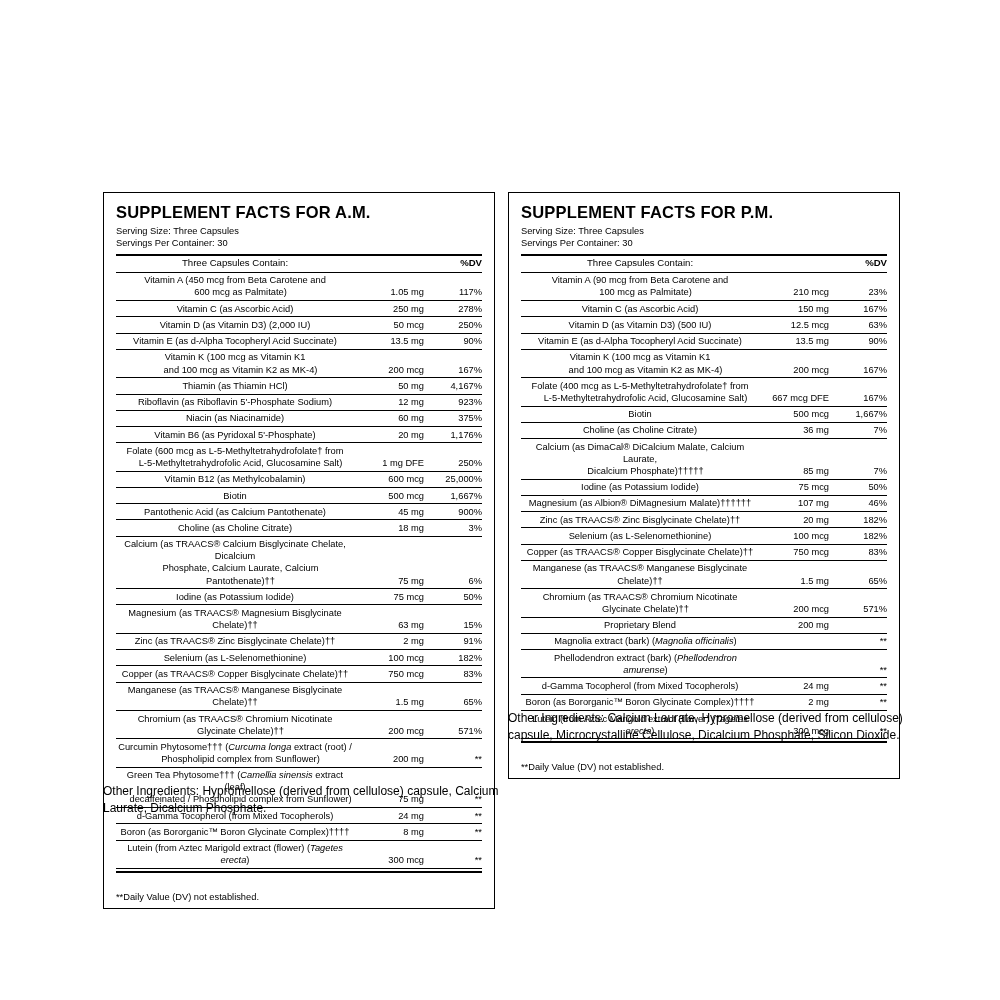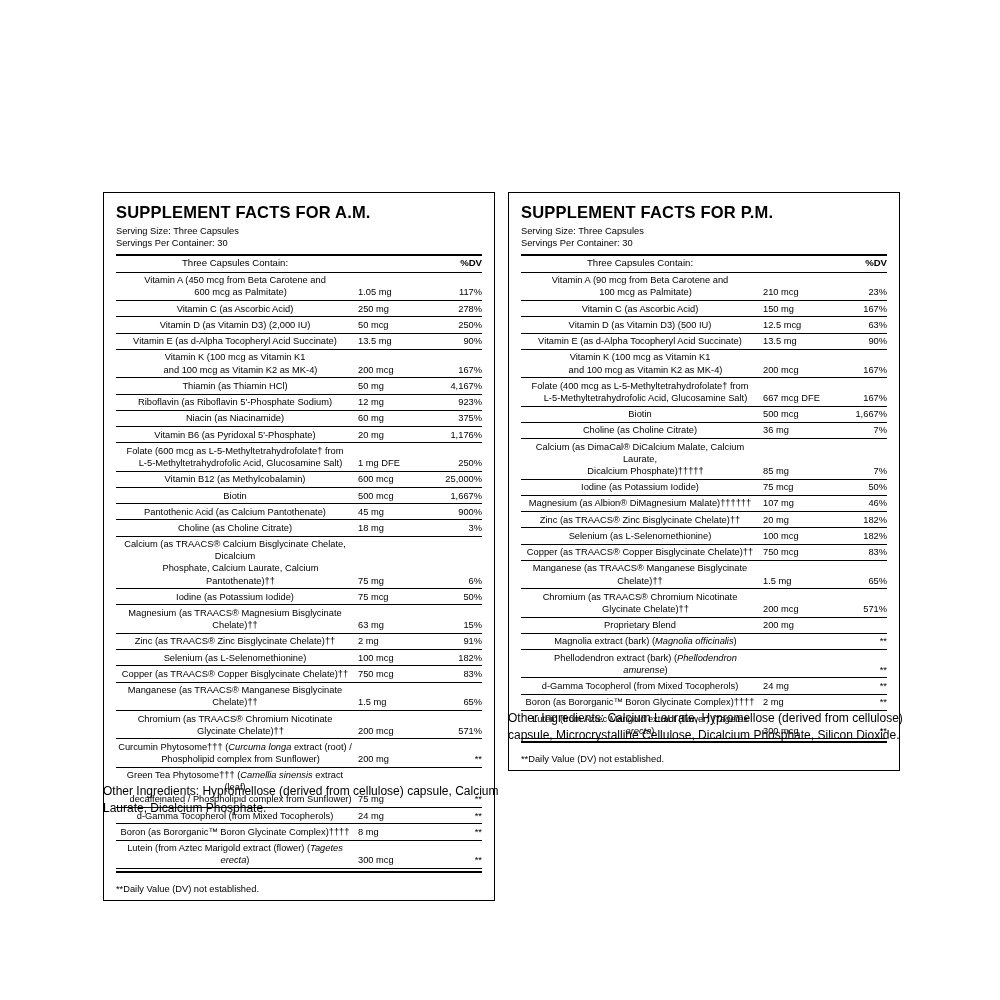--- a/index.html
+++ b/index.html
@@ -43,37 +43,37 @@
     border-collapse: collapse;
     font-size: 9.3px;
     line-height: 1.3;
   }
   table.facts td {
     padding: 1.6px 0;
     vertical-align: bottom;
     border-bottom: 0.7px solid #000;
   }
   table.facts td.name { text-align: center; padding-right: 4px; }
-  table.facts td.amt  { width: 72px; white-space: nowrap; padding-right: 6px; }
+  table.facts td.amt  { text-align: right; width: 72px; white-space: nowrap; padding-right: 6px; }
   table.facts td.dv   { text-align: right; width: 52px; white-space: nowrap; }
 
   tr.head td {
     font-size: 9.6px;
     font-weight: normal;
     border-bottom: 1.6px solid #000;
     padding-bottom: 2px;
   }
   tr.head td.dv { font-weight: bold; margin-top: 12px; }
 
   .ind { display: block; padding-left: 11px; }
   .ital { font-style: italic; }
 
   .footnote {
     font-size: 9.3px;
-    padding-top: 11px;
+    padding-top: 19px;
     border-top: 2.6px solid #000;
     margin-top: 2px;
   }
 
   .other {
     position: absolute;
     font-size: 12px;
     line-height: 1.38;
     width: 400px;
   }

